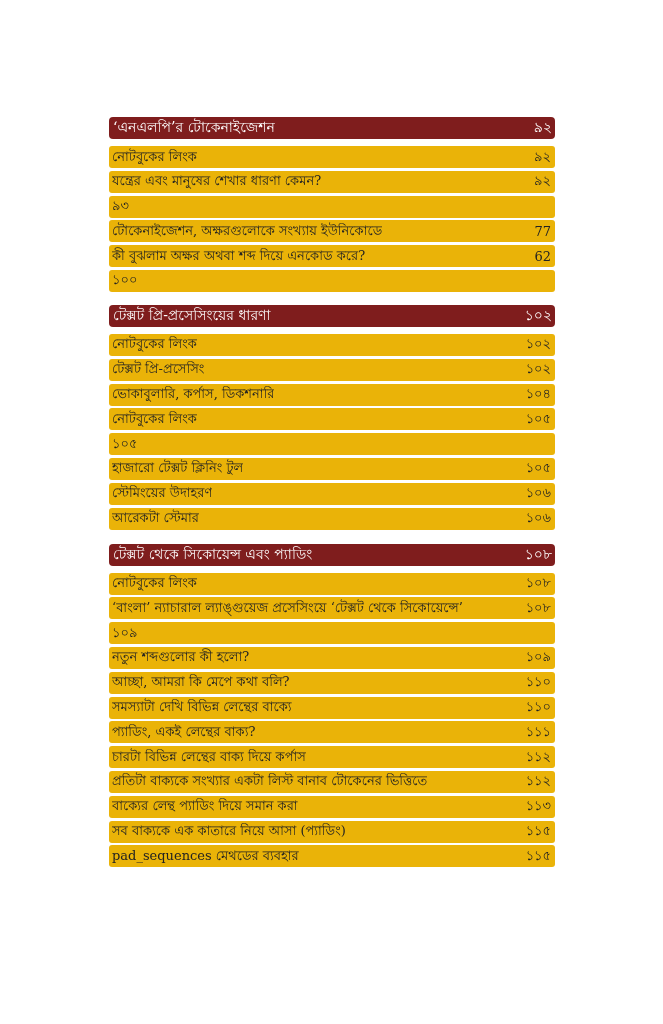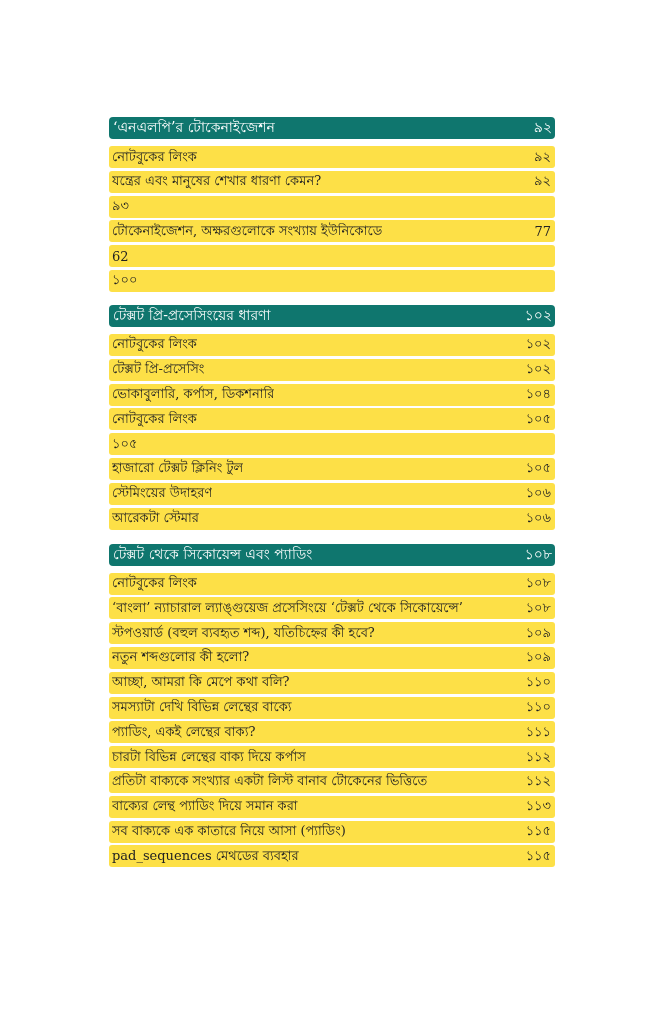--- a/index.html
+++ b/index.html
@@ -6,27 +6,27 @@
   body {
     width: 663px; height: 1024px; background: #ffffff;
     font-family: "DejaVu Serif", "Liberation Serif", serif;
     color: #1a1a1a; position: relative; overflow: hidden;
   }
   .toc { position: absolute; left: 109px; top: 117px; width: 446px; }
   .section { margin-bottom: 13px; }
   .section:nth-child(2) { margin-bottom: 14px; border-radius: 18px; }
   .header {
     display: flex; justify-content: space-between; align-items: center;
-    background: #0f766e; color: #ffffff; height: 22px;
+    background: #7f1d1d; color: #ffffff; height: 22px;
     border-radius: 4px; padding: 0 3px 0 4px; font-size: 14px;
     margin-bottom: 7px; box-sizing: border-box;
   }
   .row {
     display: flex; justify-content: space-between; align-items: center;
-    background: #fde047; height: 22px; border-radius: 3px;
+    background: #eab308; height: 22px; border-radius: 3px;
     padding: 0 4px 0 3px; margin-bottom: 2.8px; font-size: 13px;
     box-sizing: border-box; color: #222;
   }
   .title { white-space: nowrap; overflow: hidden; }
   .page { white-space: nowrap; }
 </style>
 </head>
 <body>
 
 <div class="toc" id="toc">
@@ -44,20 +44,21 @@
         <span class="page">৯২</span>
       </div>
       <div class="row">
         <span class="page">৯৩</span>
       </div>
       <div class="row">
         <span class="title">টোকেনাইজেশন, অক্ষরগুলোকে সংখ্যায় ইউনিকোডে</span>
         <span class="page">77</span>
       </div>
       <div class="row">
+        <span class="title">কী বুঝলাম অক্ষর অথবা শব্দ দিয়ে এনকোড করে?</span>
         <span class="page">62</span>
       </div>
       <div class="row">
         <span class="page">১০০</span>
       </div>
     </div>
     <div class="section">
       <div class="header">
         <span class="title">টেক্সট প্রি-প্রসেসিংয়ের ধারণা</span>
         <span class="page">১০২</span>
@@ -101,21 +102,20 @@
       </div>
       <div class="row">
         <span class="title">নোটবুকের লিংক</span>
         <span class="page">১০৮</span>
       </div>
       <div class="row">
         <span class="title">‘বাংলা’ ন্যাচারাল ল্যাঙ্গুয়েজ প্রসেসিংয়ে ‘টেক্সট থেকে সিকোয়েন্সে’</span>
         <span class="page">১০৮</span>
       </div>
       <div class="row">
-        <span class="title">স্টপওয়ার্ড (বহুল ব্যবহৃত শব্দ), যতিচিহ্নের কী হবে?</span>
         <span class="page">১০৯</span>
       </div>
       <div class="row">
         <span class="title">নতুন শব্দগুলোর কী হলো?</span>
         <span class="page">১০৯</span>
       </div>
       <div class="row">
         <span class="title">আচ্ছা, আমরা কি মেপে কথা বলি?</span>
         <span class="page">১১০</span>
       </div>

